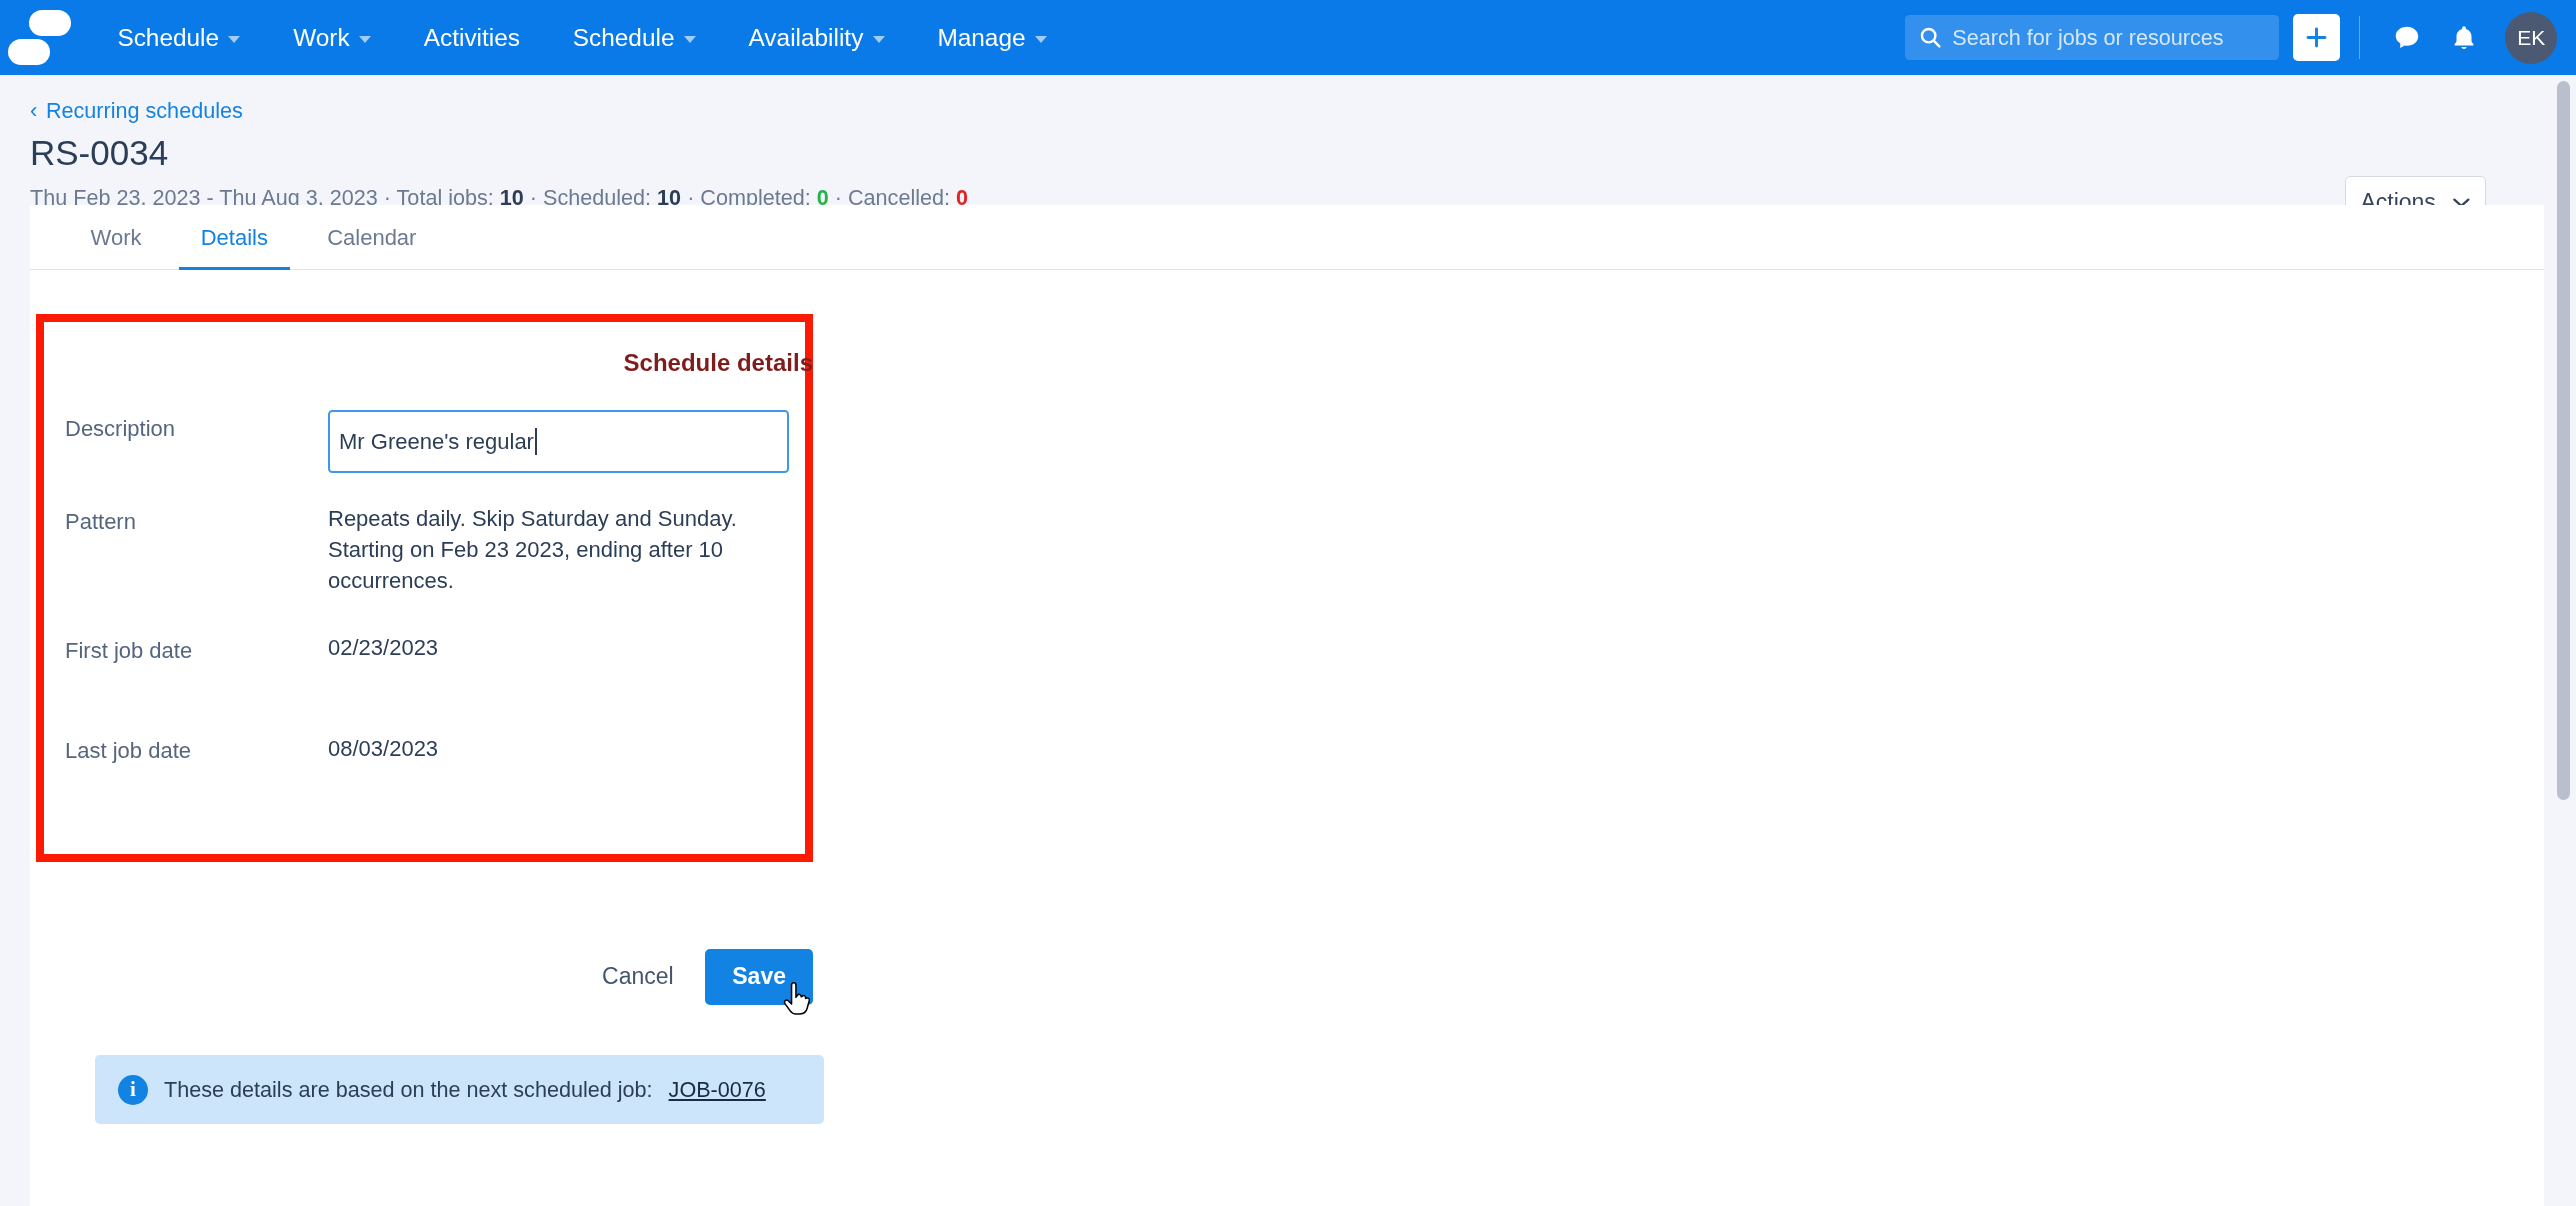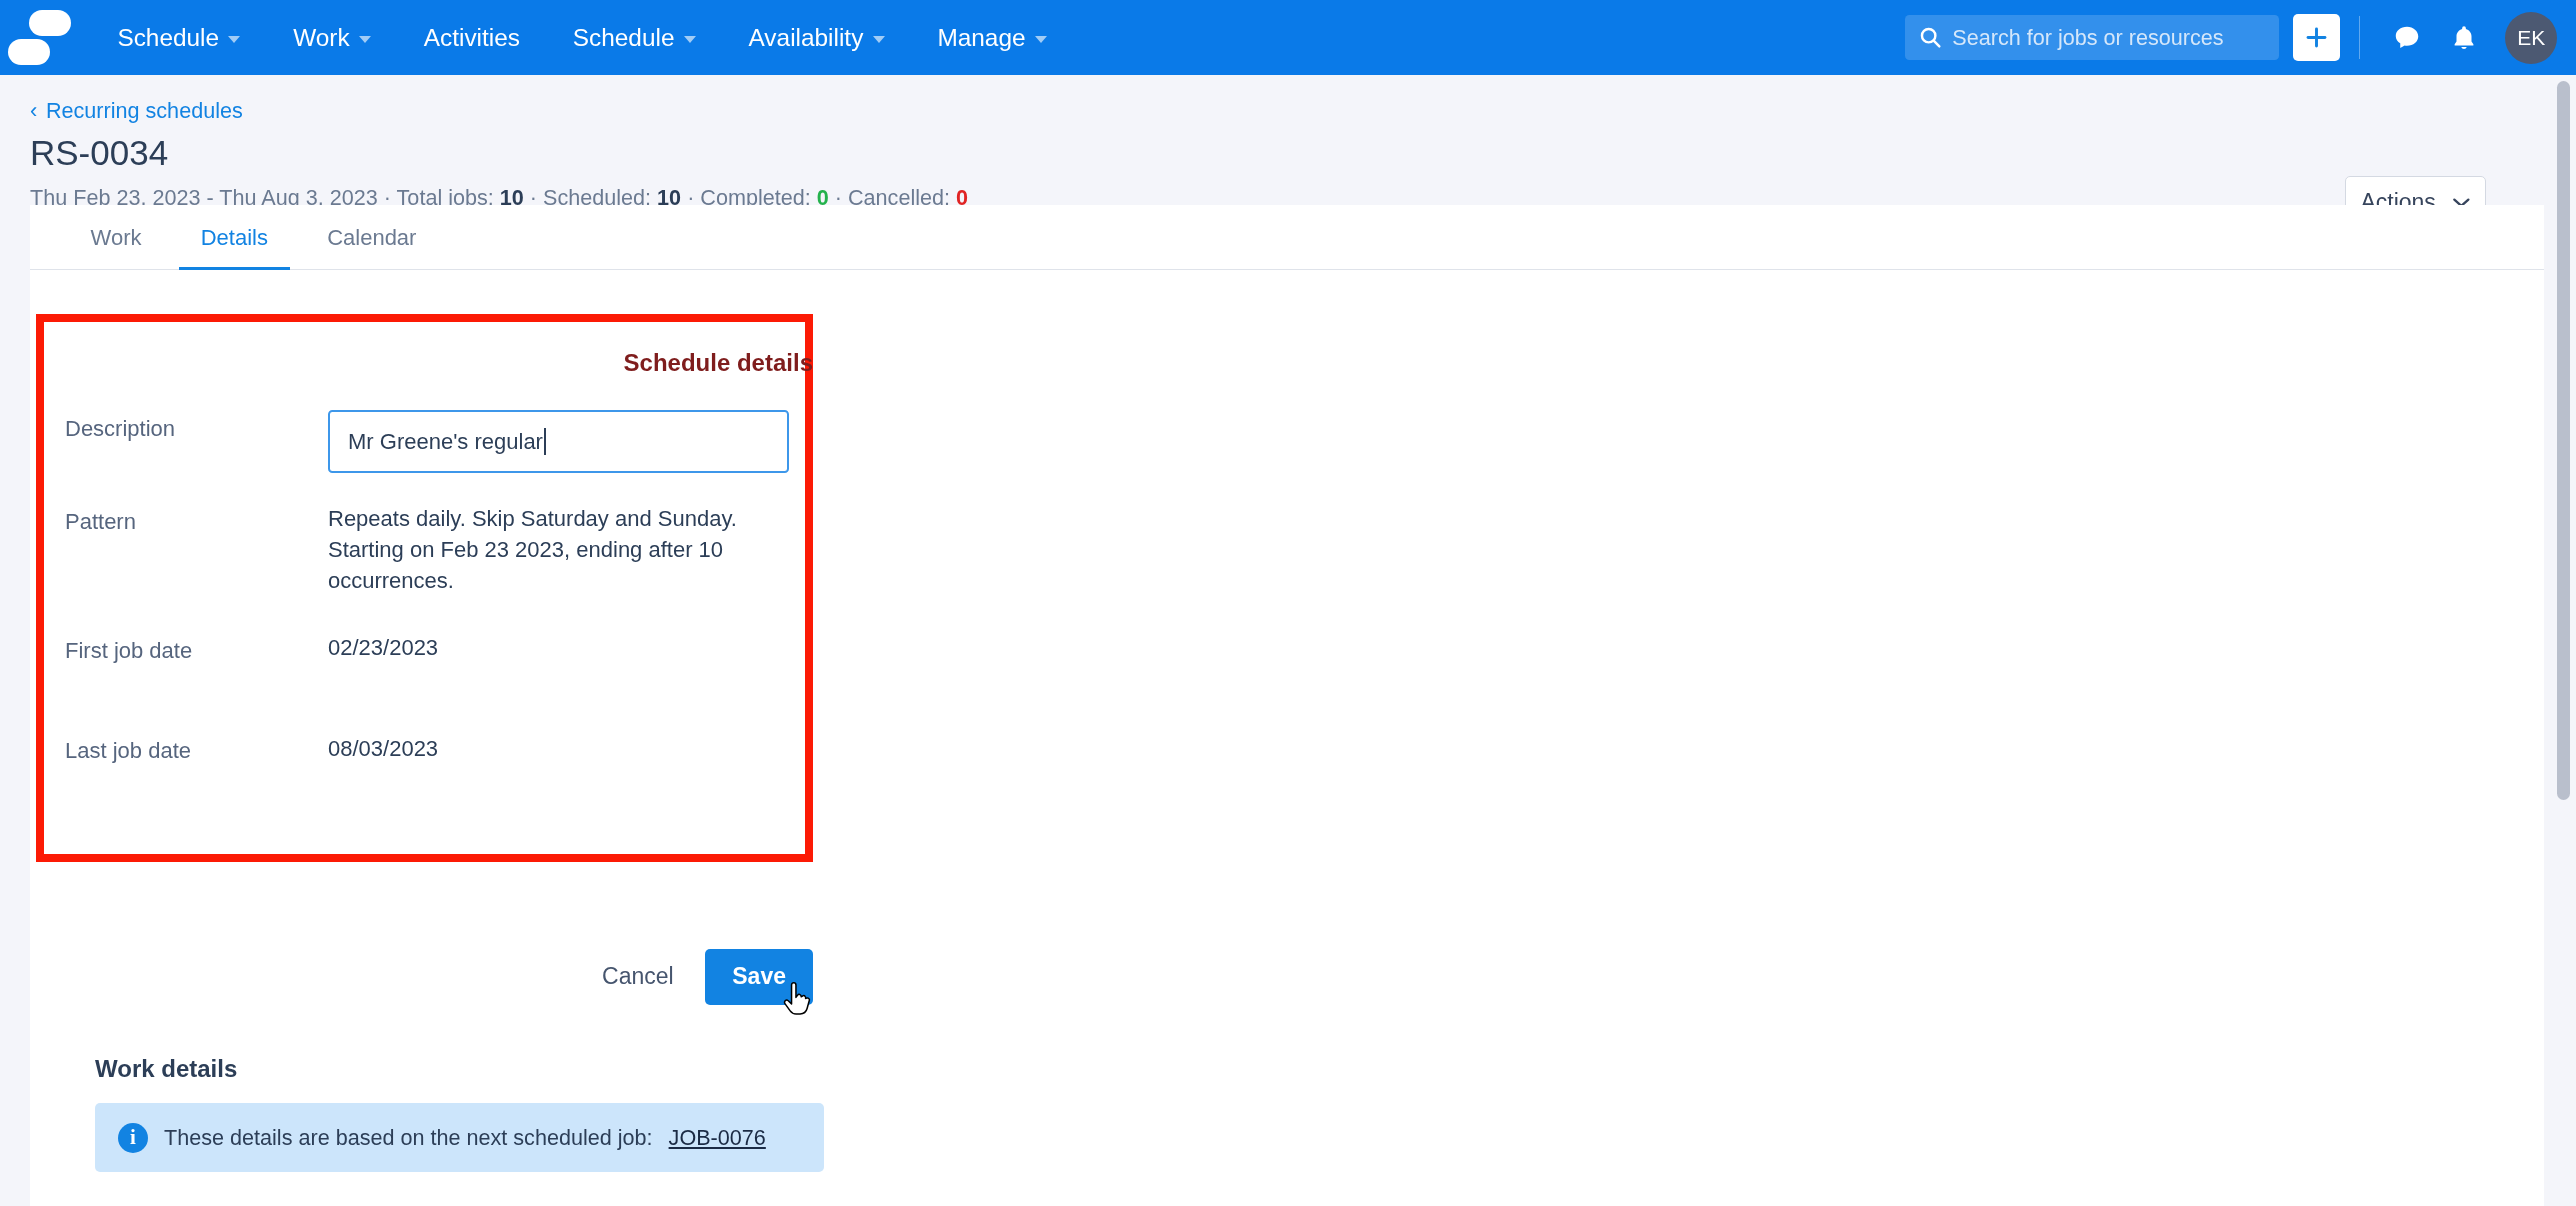--- a/index.html
+++ b/index.html
@@ -196,21 +196,21 @@
     line-height: 1.42;
   }
   #desc-row { margin-bottom: 30px; }
   #desc-input-wrap {
     position: relative;
     width: 461px; height: 63px;
     border: 2.2px solid #3d97ea;
     border-radius: 4.3px;
     background: #ffffff;
     display: flex; align-items: center;
-    padding: 0 18px;
+    padding: 0 9px;
     cursor: text;
   }
   #desc-input-value {
     font-size: 22px; color: #2c3e57;
     white-space: nowrap;
   }
   #desc-caret {
     width: 2.2px; height: 27px;
     background: #2c3e57;
     margin-left: 0.7px;
@@ -436,21 +436,20 @@
         <button id="cancel-btn">Cancel</button>
         <button id="save-btn">Save</button>
       </div>
 
       <svg id="cursor-pointer" viewBox="0 0 24 30">
         <path d="M8.4 2.2c0-.9.7-1.6 1.6-1.6s1.6.7 1.6 1.6v9.1l1.1-1.5c.5-.7 1.4-.9 2.1-.4.5.3.7.9.6 1.5l.9-.6c.7-.5 1.6-.3 2.1.4.3.4.3.9.2 1.4l.7-.3c.8-.3 1.7.1 2 .9.1.3.1.6 0 .9l-1.6 5.8c-.6 2.3-2.7 3.9-5.1 3.9h-2.9c-1.7 0-3.3-.8-4.3-2.2l-3.8-5.3c-.5-.7-.4-1.7.3-2.2.6-.5 1.5-.4 2.1.1l2.4 2.3V2.2z" fill="#ffffff" stroke="#000000" stroke-width="1.1" stroke-linejoin="round"></path>
       </svg>
 
       <div id="work-details">
 
-        <div id="work-heading">Work details</div>
 
         <div id="info-banner">
           <div id="info-icon">i</div>
           <div id="info-text">
             <span>These details are based on the next scheduled job:</span>
             <span id="job-link">JOB-0076</span>
           </div>
         </div>
 
       </div>

